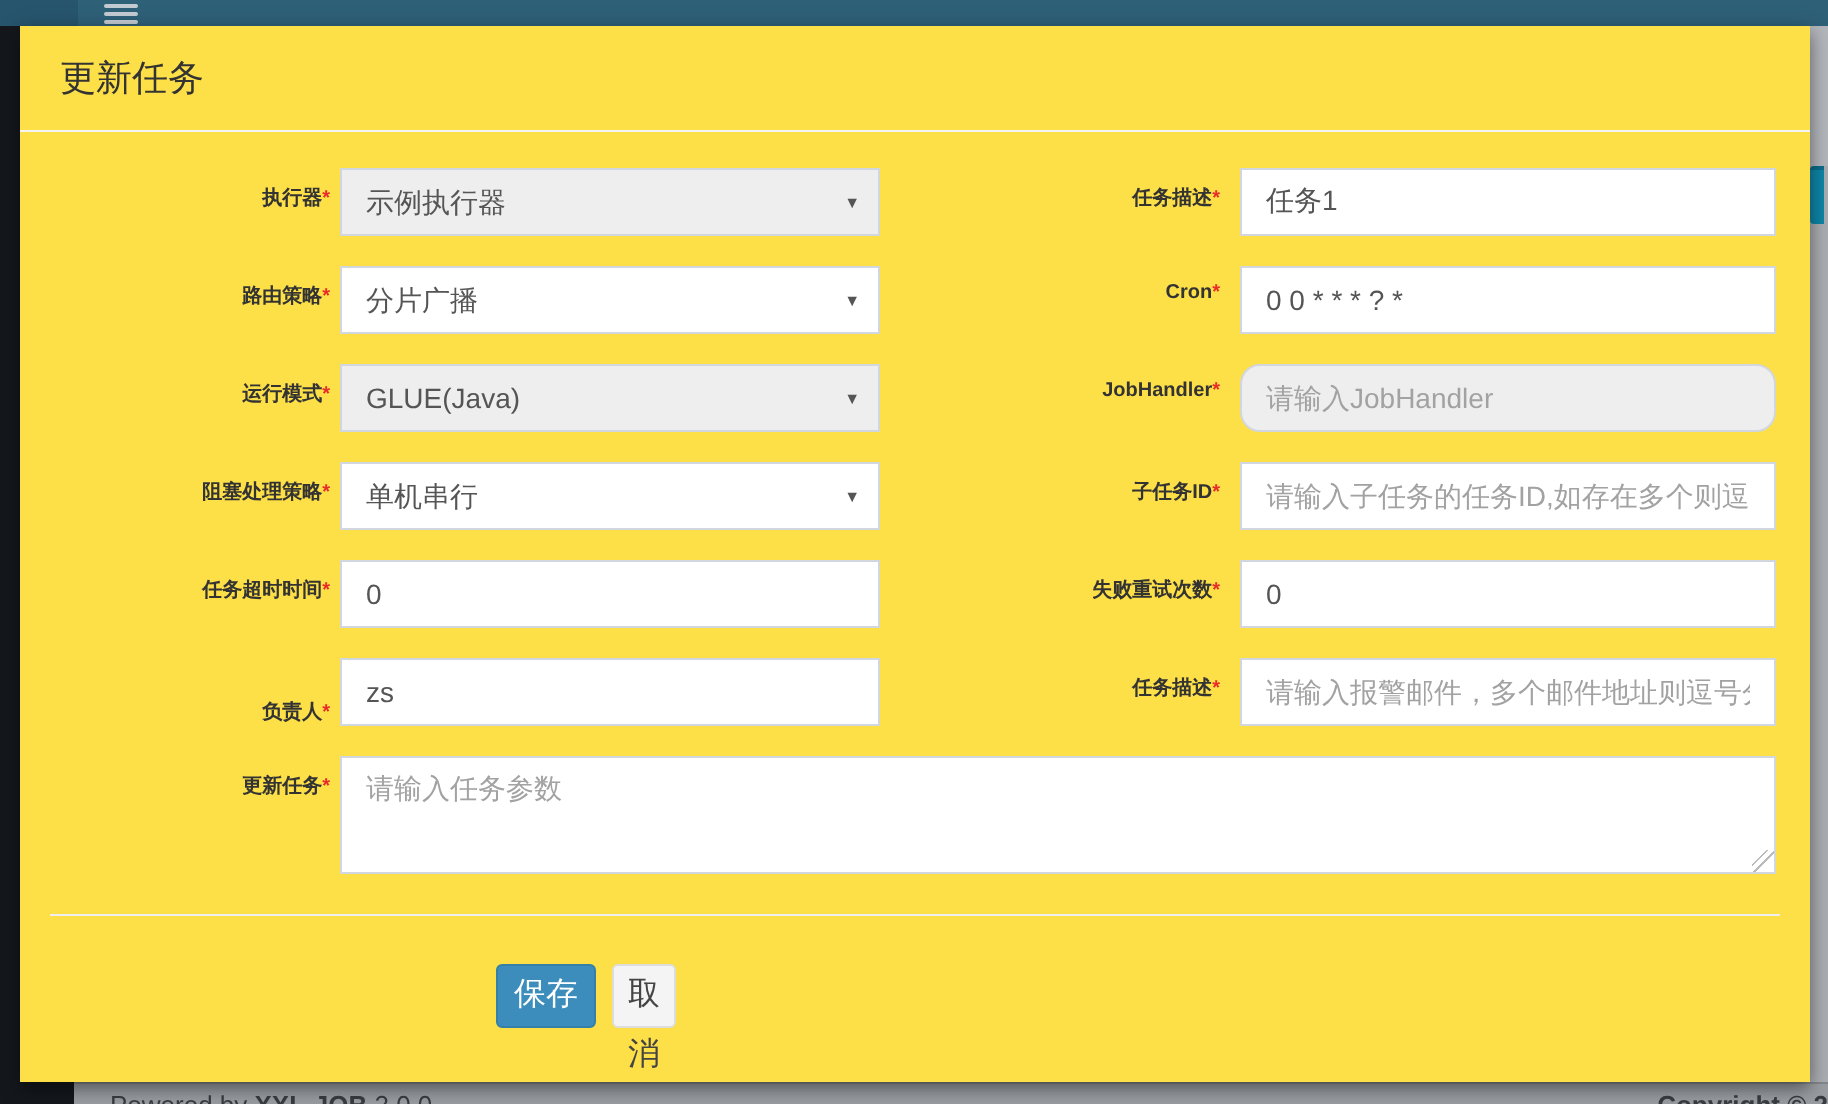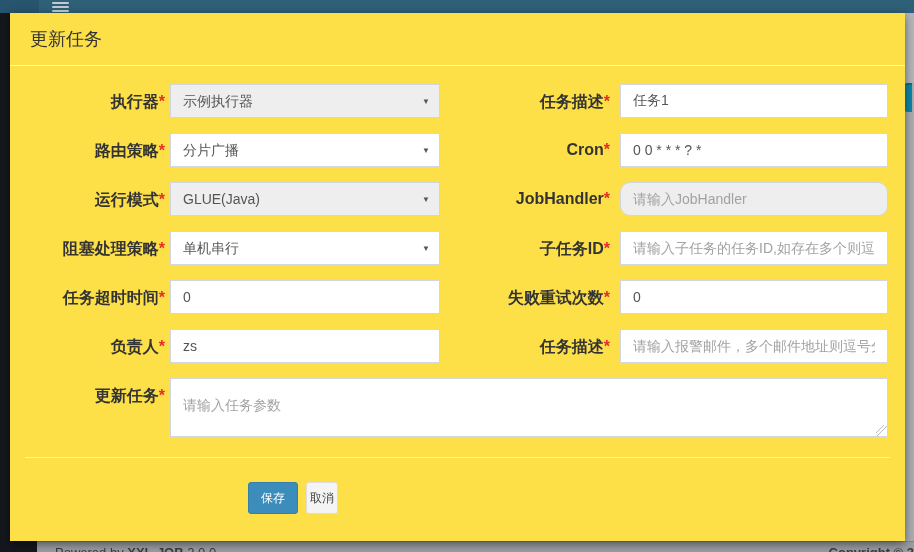--- a/index.html
+++ b/index.html
@@ -19,41 +19,41 @@
   .page-footer .right { position:absolute; right:0; top:3px; white-space:nowrap; font-weight:bold; }
   .page-footer b { font-weight:bold; }
 
   
   .modal { position:absolute; top:13px; left:10px; width:895px; height:528px; background:#fde047; box-shadow:0 3px 9px rgba(0,0,0,.5); }
   .modal-header { position:relative; height:53px; border-bottom:1px solid #f4f4f4; }
   .modal-title { position:absolute; left:20px; top:0; line-height:53px; font-size:18px; color:#333; }
 
   .modal-body { position:absolute; top:54px; left:0; right:0; bottom:0; }
 
-  .flabel { position:absolute; width:145px; text-align:right; font-size:16px; font-weight:bold; color:#333; padding-top:8px; white-space:nowrap; }
+  .flabel { position:absolute; width:145px; text-align:right; font-size:10px; font-weight:bold; color:#333; padding-top:8px; white-space:nowrap; }
   .flabel.right-col { width:160px; }
   .req { color:#e82a2a; font-weight:bold; }
 
   .ctrl { position:absolute; height:34px; border:1px solid #d2d6de; background:#fff; font-size:14px; color:#555; }
   .sel { cursor:pointer; }
   .sel .sel-text { position:absolute; left:12px; top:0; line-height:32px; white-space:nowrap; }
   .sel .caret { position:absolute; right:9px; top:12px; font-size:8px; color:#555; }
   .disabled { background:#eee; cursor:not-allowed; }
 
   input.ctrl, textarea.ctrl { padding:0 12px; outline:none; }
   input.ctrl { line-height:32px; }
   input.ctrl::placeholder, textarea.ctrl::placeholder { color:#a2a2a2; opacity:1; }
   input.ctrl.disabled { color:#555; }
-  textarea.ctrl { padding-top:18px; resize:none; font-family:Liberation Mono, monospace; }
+  textarea.ctrl { padding-top:7px; resize:none; font-family:Liberation Mono, monospace; }
   .resize-grip { position:absolute; width:11px; height:11px; background:
       linear-gradient(135deg, transparent 0 5px, #bbb 5px 6px, transparent 6px 8px, #bbb 8px 9px, transparent 9px); cursor:nwse-resize; }
 
   .hr { position:absolute; left:15px; width:865px; border-top:1px solid #eee; }
 
-  .btn { position:absolute; height:32px; font-size:12px; line-height:30px; text-align:center; border-radius:3px; cursor:pointer; border:1px solid transparent; }
+  .btn { position:absolute; height:32px; font-size:16px; line-height:30px; text-align:center; border-radius:3px; cursor:pointer; border:1px solid transparent; }
   .btn-save { left:238px; width:50px; background:#3c8dbc; border-color:#367fa9; color:#fff; }
   .btn-cancel { left:296px; width:32px; background:#f4f4f4; border-color:#ddd; color:#444; }
 
   
   .r0 { top:17px; }
   .r1 { top:66px; } .r2 { top:115px; } .r3 { top:164px; } .r4 { top:213px; } .r5 { top:262px; }
   .rta { top:311px; }
 </style>
 </head>
 <body>
@@ -110,21 +110,21 @@
       <span class="caret">▼</span>
     </div>
     <div class="flabel right-col r3" style="left:440px;"><span>子任务ID</span><span class="req">*</span></div>
     <input class="ctrl r3" style="left: 610px; width: 268px;" placeholder="请输入子任务的任务ID,如存在多个则逗号分隔">
 
     <div class="flabel r4" style="left:10px;"><span>任务超时时间</span><span class="req">*</span></div>
     <input class="ctrl r4" style="left: 160px; width: 270px;" value="0">
     <div class="flabel right-col r4" style="left:440px;"><span>失败重试次数</span><span class="req">*</span></div>
     <input class="ctrl r4" style="left: 610px; width: 268px;" value="0">
 
-    <div class="flabel r5" style="left:10px;"><span>负责人</span><span class="req">*</span></div>
+    <div class="flabel r5" style="left:10px;margin-top:12px;"><span>负责人</span><span class="req">*</span></div>
     <input class="ctrl r5" style="left: 160px; width: 270px;" value="zs">
     <div class="flabel right-col r5" style="left:440px;"><span>任务描述</span><span class="req">*</span></div>
     <input class="ctrl r5" style="left: 610px; width: 268px;" placeholder="请输入报警邮件，多个邮件地址则逗号分隔">
 
     <div class="flabel rta" style="left:10px;"><span>更新任务</span><span class="req">*</span></div>
     <textarea class="ctrl rta" style="left: 160px; width: 718px; height: 59px;" placeholder="请输入任务参数"></textarea>
     <div class="resize-grip" style="left:866px; top:358px;"></div>
 
     <div class="hr" style="top:390px;"></div>
 

